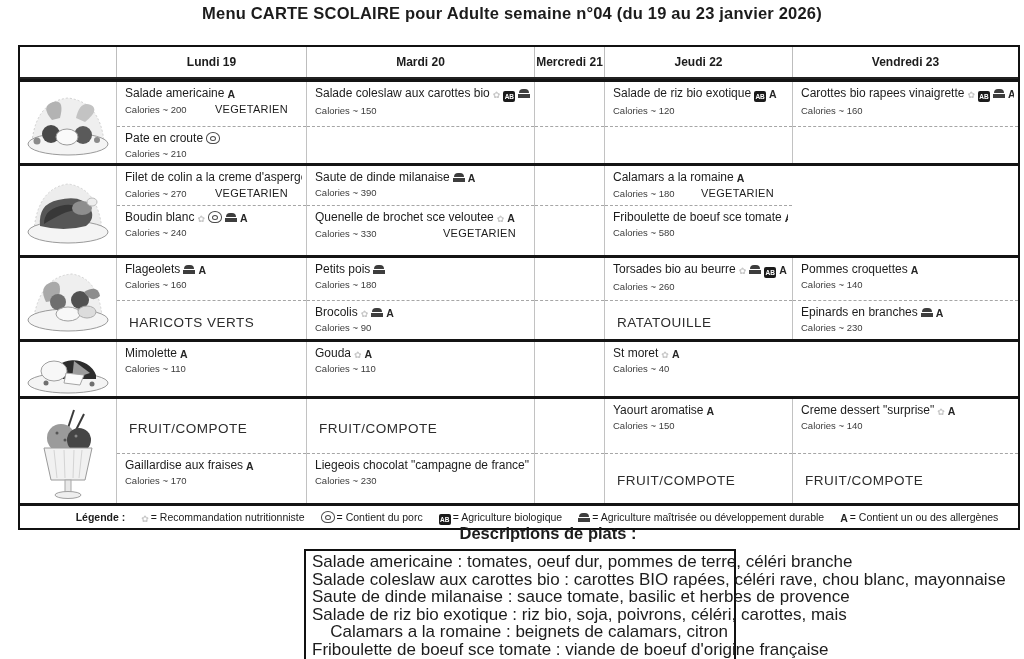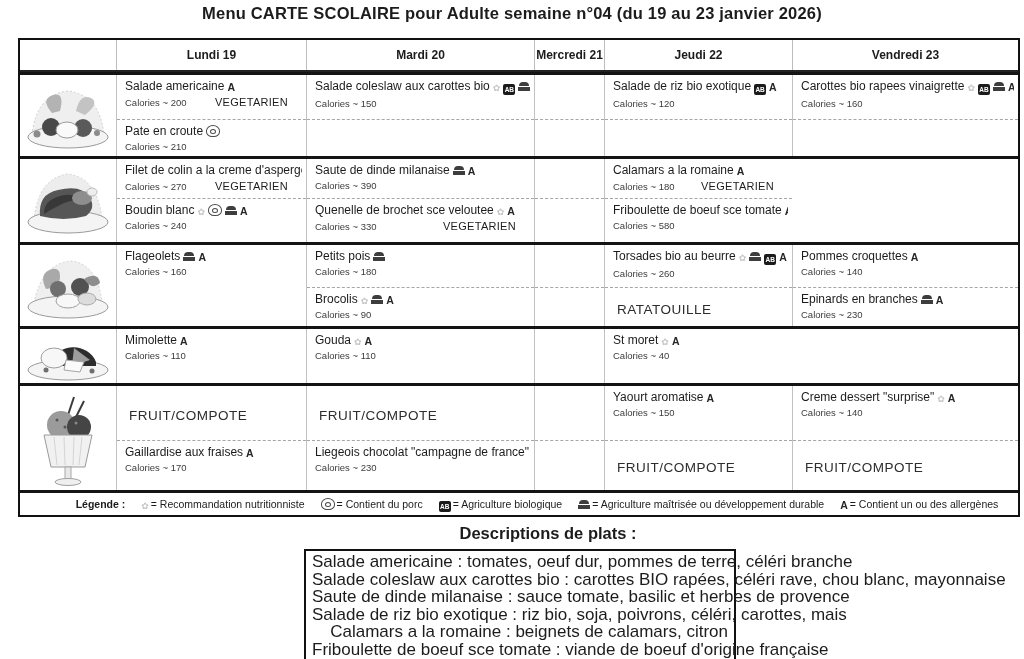--- a/index.html
+++ b/index.html
@@ -1,37 +1,37 @@
 <!DOCTYPE html>
 <html><head>
 <meta charset="utf-8">
 <style>
   html,body{margin:0;padding:0;background:#fff;}
   .page{position:relative;width:1024px;height:659px;background:#fff;overflow:hidden;
         font-family:"Liberation Sans","DejaVu Sans",sans-serif;color:#1c1c1c;}
   .title{position:absolute;top:4px;left:0;width:100%;text-align:center;
          font-size:16.5px;font-weight:bold;letter-spacing:.2px;}
   
-  .frame{position:absolute;left:18px;top:38px;width:1002px;border:2px solid #111;
+  .frame{position:absolute;left:18px;top:45px;width:1002px;border:2px solid #111;
          box-sizing:border-box;background:#fff;}
   .row{display:grid;grid-template-columns:96px 190px 228px 70px 188px 226px;}
   .hdr-row{height:30px;border-bottom:2px solid #222;}
   .hdr{display:flex;align-items:center;justify-content:center;font-size:12px;
        font-weight:bold;border-left:1px solid #bdbdbd;}
   .hdr:first-child{border-left:none;}
   .course{border-top:3px solid #141414;}
   .course:first-of-type{border-top:none;}
   .cell{border-left:1px solid #c2c2c2;min-width:0;}
   .cell:first-child{border-left:none;}
   .img-cell{display:flex;align-items:center;justify-content:center;}
   .slot{box-sizing:border-box;padding:4px 4px 0 8px;position:relative;}
   .s2{border-top:1px dashed #a6a6a6;}
   
   .c0 .s1{height:44px}.c0 .s2{height:37px}
-  .c1 .s1{height:39px}.c1 .s2{height:44px}
+  .c1 .s1{height:39px}.c1 .s2{height:50px}
   .c2 .s1{height:42px}.c2 .s2{height:39px}
   .c3 .s1{height:54px}
   .c4 .s1{height:54px}.c4 .s2{height:50px}
   .line1{font-size:12px;line-height:14px;white-space:nowrap;overflow:hidden;}
   .line2{display:flex;align-items:baseline;font-size:9.5px;color:#3c3c3c;margin-top:3px;}
   .tag{margin-left:auto;margin-right:14px;font-size:11px;color:#1c1c1c;letter-spacing:.3px;}
   .big{display:flex;align-items:center;}
   .biglabel{font-size:13.5px;letter-spacing:.5px;color:#2d2d2d;padding-left:4px;}
   
   .ic{display:inline-block;vertical-align:-1px;margin-left:3px;}
@@ -214,20 +214,23 @@
           <path d="M60 30 q14 -8 16 4 q-8 8 -16 -4 z" fill="#8d8d8d"></path>
         </svg>
       </div>
       <div class="cell">
         <div class="slot s1">
           <div class="line1"><span>Flageolets</span><span class="icons"><span class="ic ic-durable"></span><span class="ic ic-allergen">A</span></span></div>
           <div class="line2">
               <span>Calories ~ 160</span>
             </div>
         </div>
+        <div class="slot s2 big">
+          <span class="biglabel">HARICOTS VERTS</span>
+        </div>
       </div>
       <div class="cell">
         <div class="slot s1">
           <div class="line1"><span>Petits pois</span><span class="icons"><span class="ic ic-durable"></span></span></div>
           <div class="line2">
               <span>Calories ~ 180</span>
             </div>
         </div>
         <div class="slot s2">
           <div class="line1"><span>Brocolis</span><span class="icons"><span class="ic ic-reco">✿</span><span class="ic ic-durable"></span><span class="ic ic-allergen">A</span></span></div>

